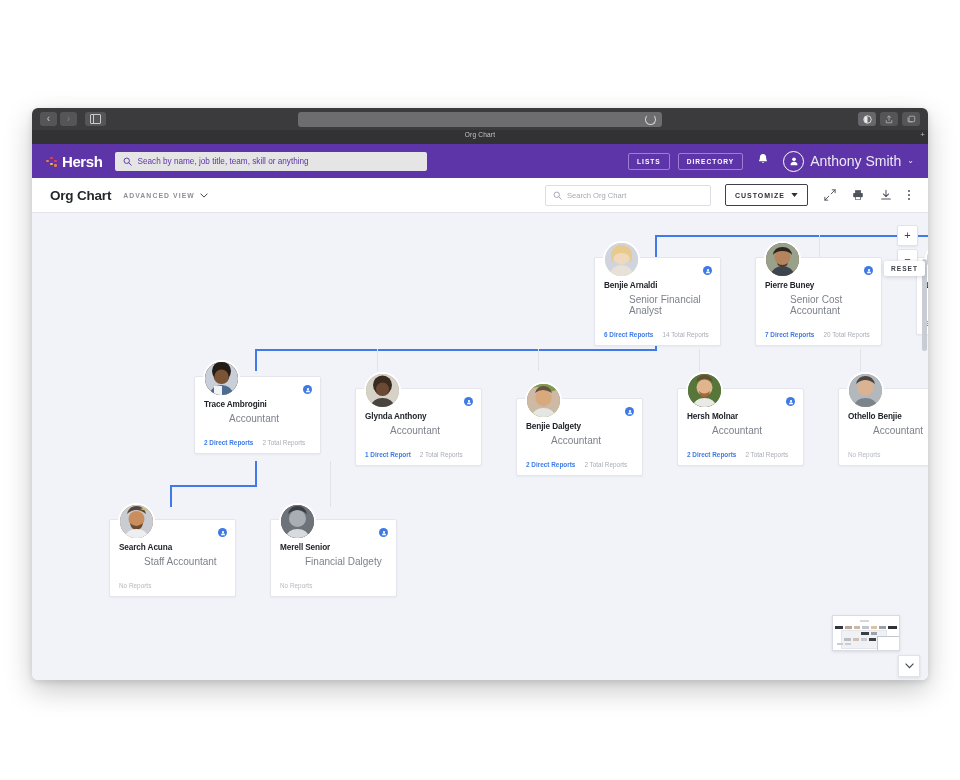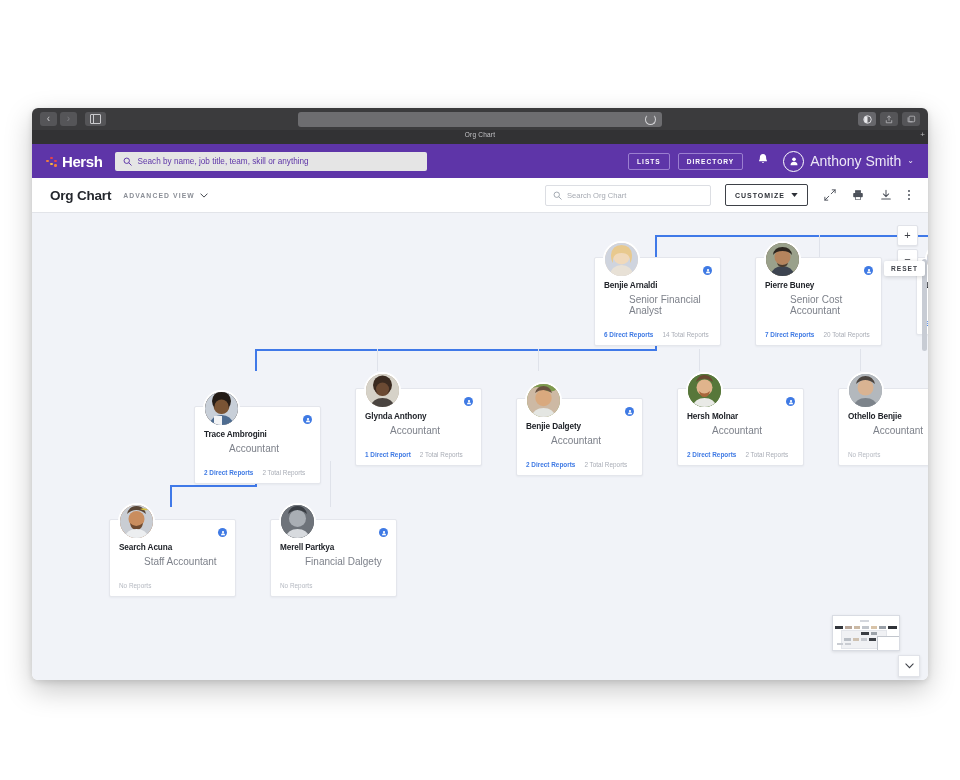--- a/index.html
+++ b/index.html
@@ -317,21 +317,21 @@
         <div class="cbody">
           <div class="cname">L</div>
           <div class="ctitle">S</div>
         </div>
         <div class="cfoot">
           <span class="direct">3</span>
           <span class="total"></span>
         </div>
       </div>
 
-      <div class="card" style="left:162px;top:193px;">
+      <div class="card" style="left:162px;top:163px;">
         <div class="av" style="background:#3c3430;">
           <svg width="33" height="33" viewBox="0 0 33 33">
               <rect width="33" height="33" fill="#c8cfd8"></rect>
               <circle cx="16.5" cy="14" r="8" fill="#7a5434"></circle>
               <path d="M4 33 q3-10 12.5-10 T29 33 z" fill="#4e6c90"></path>
               <circle cx="16.5" cy="9" r="9.5" fill="#241c16"></circle>
               <circle cx="16.5" cy="14.5" r="7" fill="#7a5434"></circle>
               <rect x="9" y="24" width="8" height="9" fill="#f2f3f5"></rect>
             </svg>
         </div>
@@ -483,21 +483,21 @@
               <path d="M4 33 q3-9 12.5-9 T29 33 z" fill="#d7dade"></path>
             </svg>
         </div>
         <div class="badge">
           <svg width="6" height="6" viewBox="0 0 8 8">
               <circle cx="4" cy="2.8" r="1.5" fill="#fff"></circle>
               <path d="M1.2 7 a2.8 2.8 0 0 1 5.6 0 z" fill="#fff"></path>
             </svg>
         </div>
         <div class="cbody">
-          <div class="cname">Merell Partkya</div>
+          <div class="cname">Merell Senior</div>
           <div class="ctitle">Financial Dalgety</div>
         </div>
         <div class="cfoot">
           <span class="norep">No Reports</span>
         </div>
       </div>
 
       <div class="zoomctl">
         <div class="zbtn">+</div>
         <div class="zbtn">−</div>

